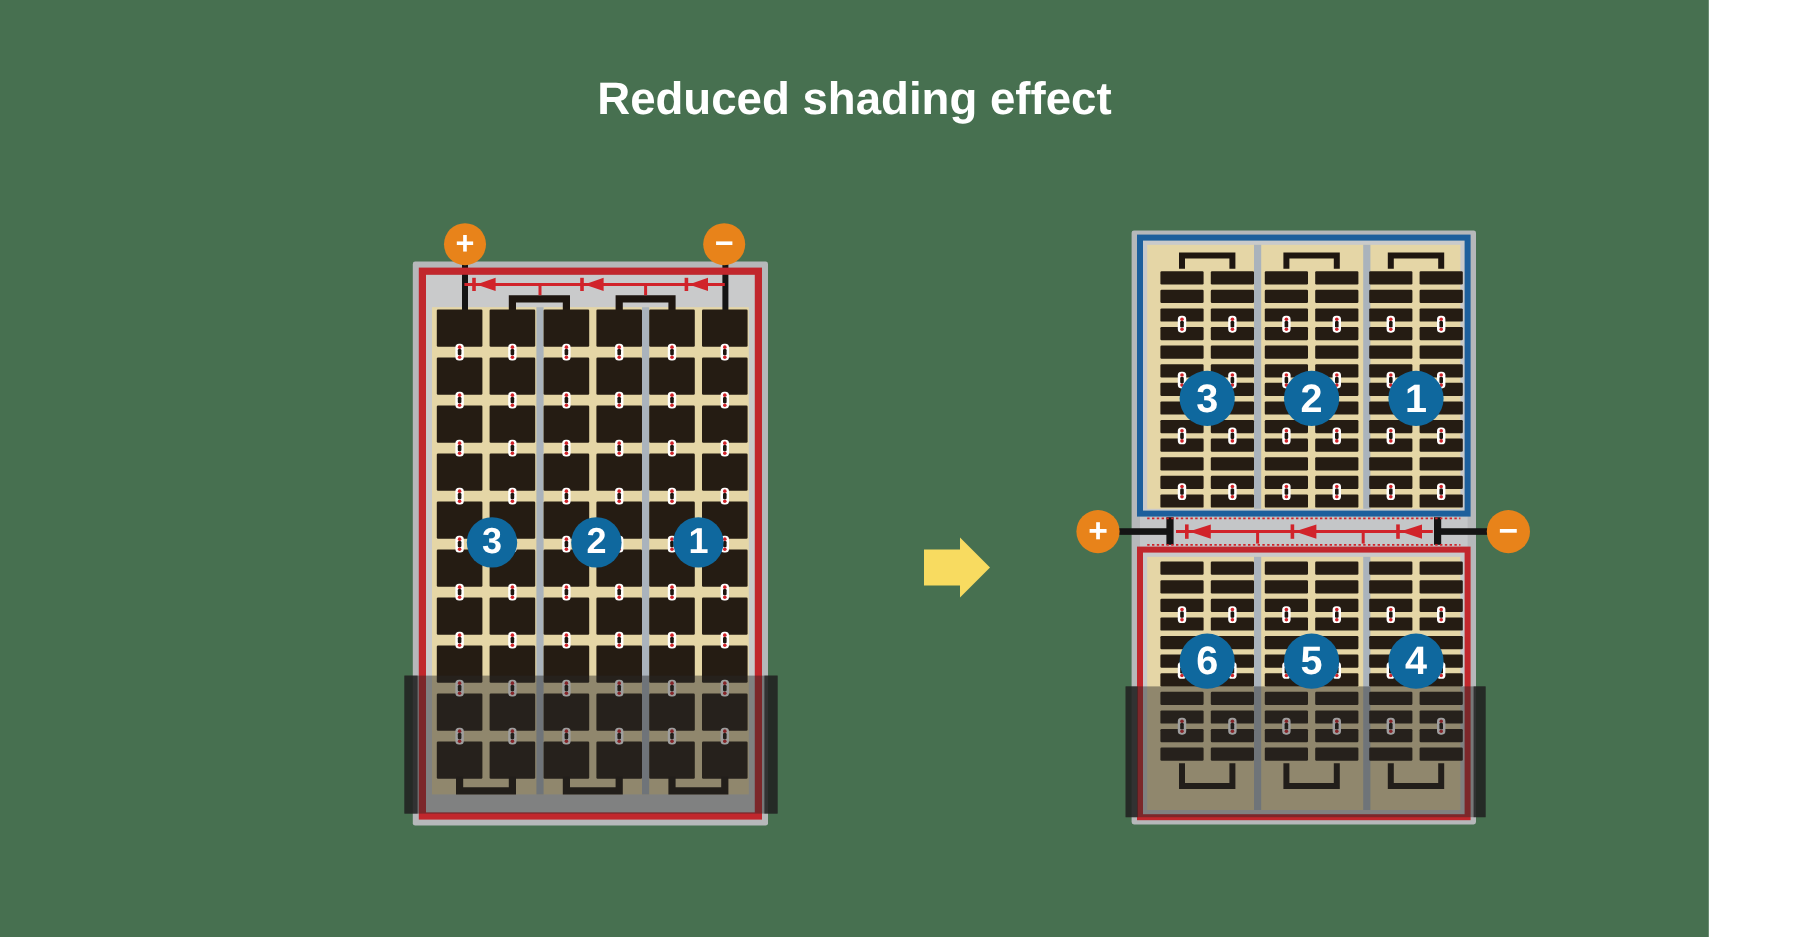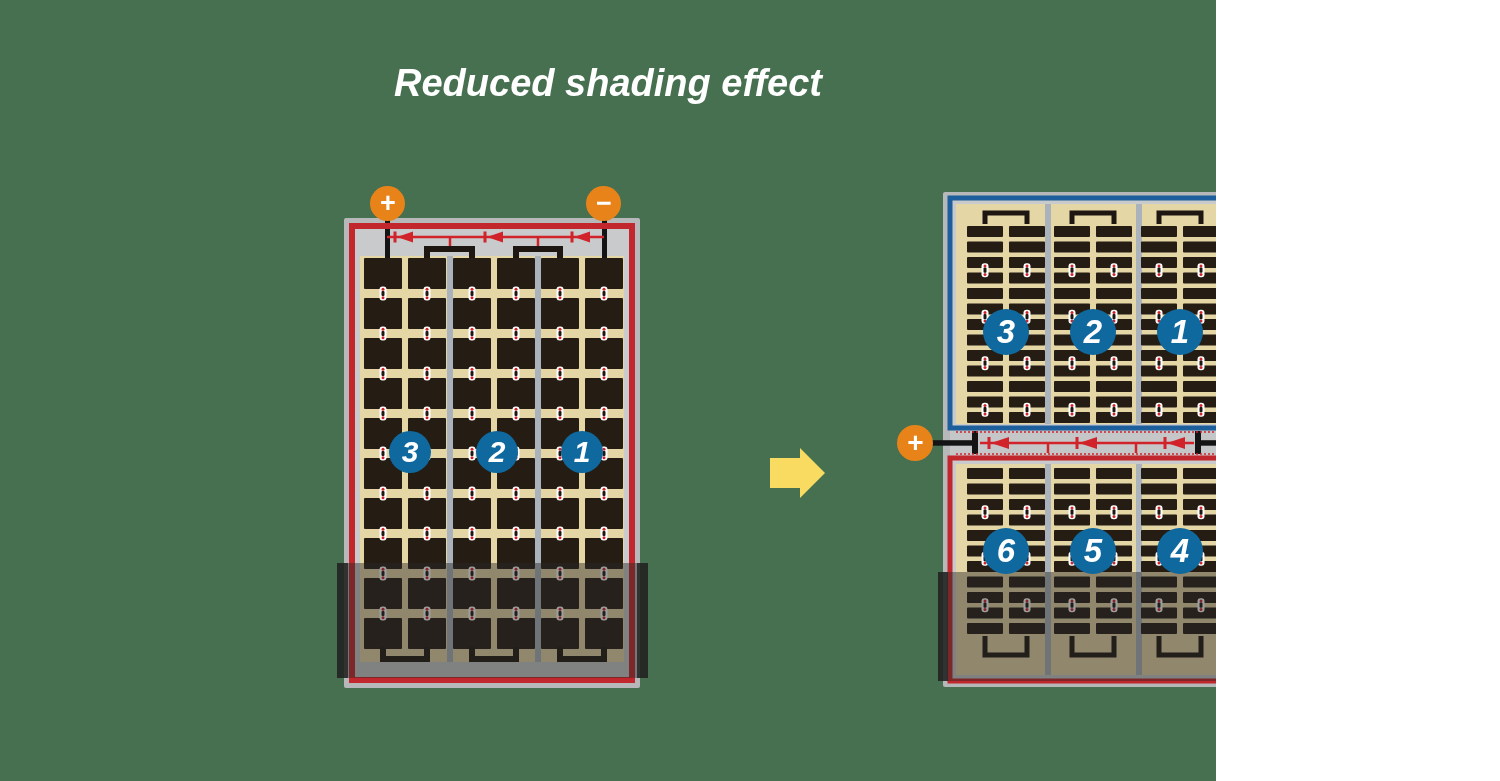--- a/index.html
+++ b/index.html
@@ -1,21 +1,20 @@
 <!DOCTYPE html>
 <html><head>
 <meta charset="utf-8">
 <style>
   html,body{margin:0;padding:0;}
   .stage{
     position:relative;
-    width:1216px;height:781px;
+    width:1424px;height:781px;
     overflow:hidden;
     font-family:"Liberation Sans", sans-serif;
-    font-style:italic;
   }
   .title{
     position:absolute;
     top:62px;left:0;width:100%;
     margin:0;
     text-align:center;
     font-size:38px;
     font-weight:bold;
     letter-spacing:0px;
   }

